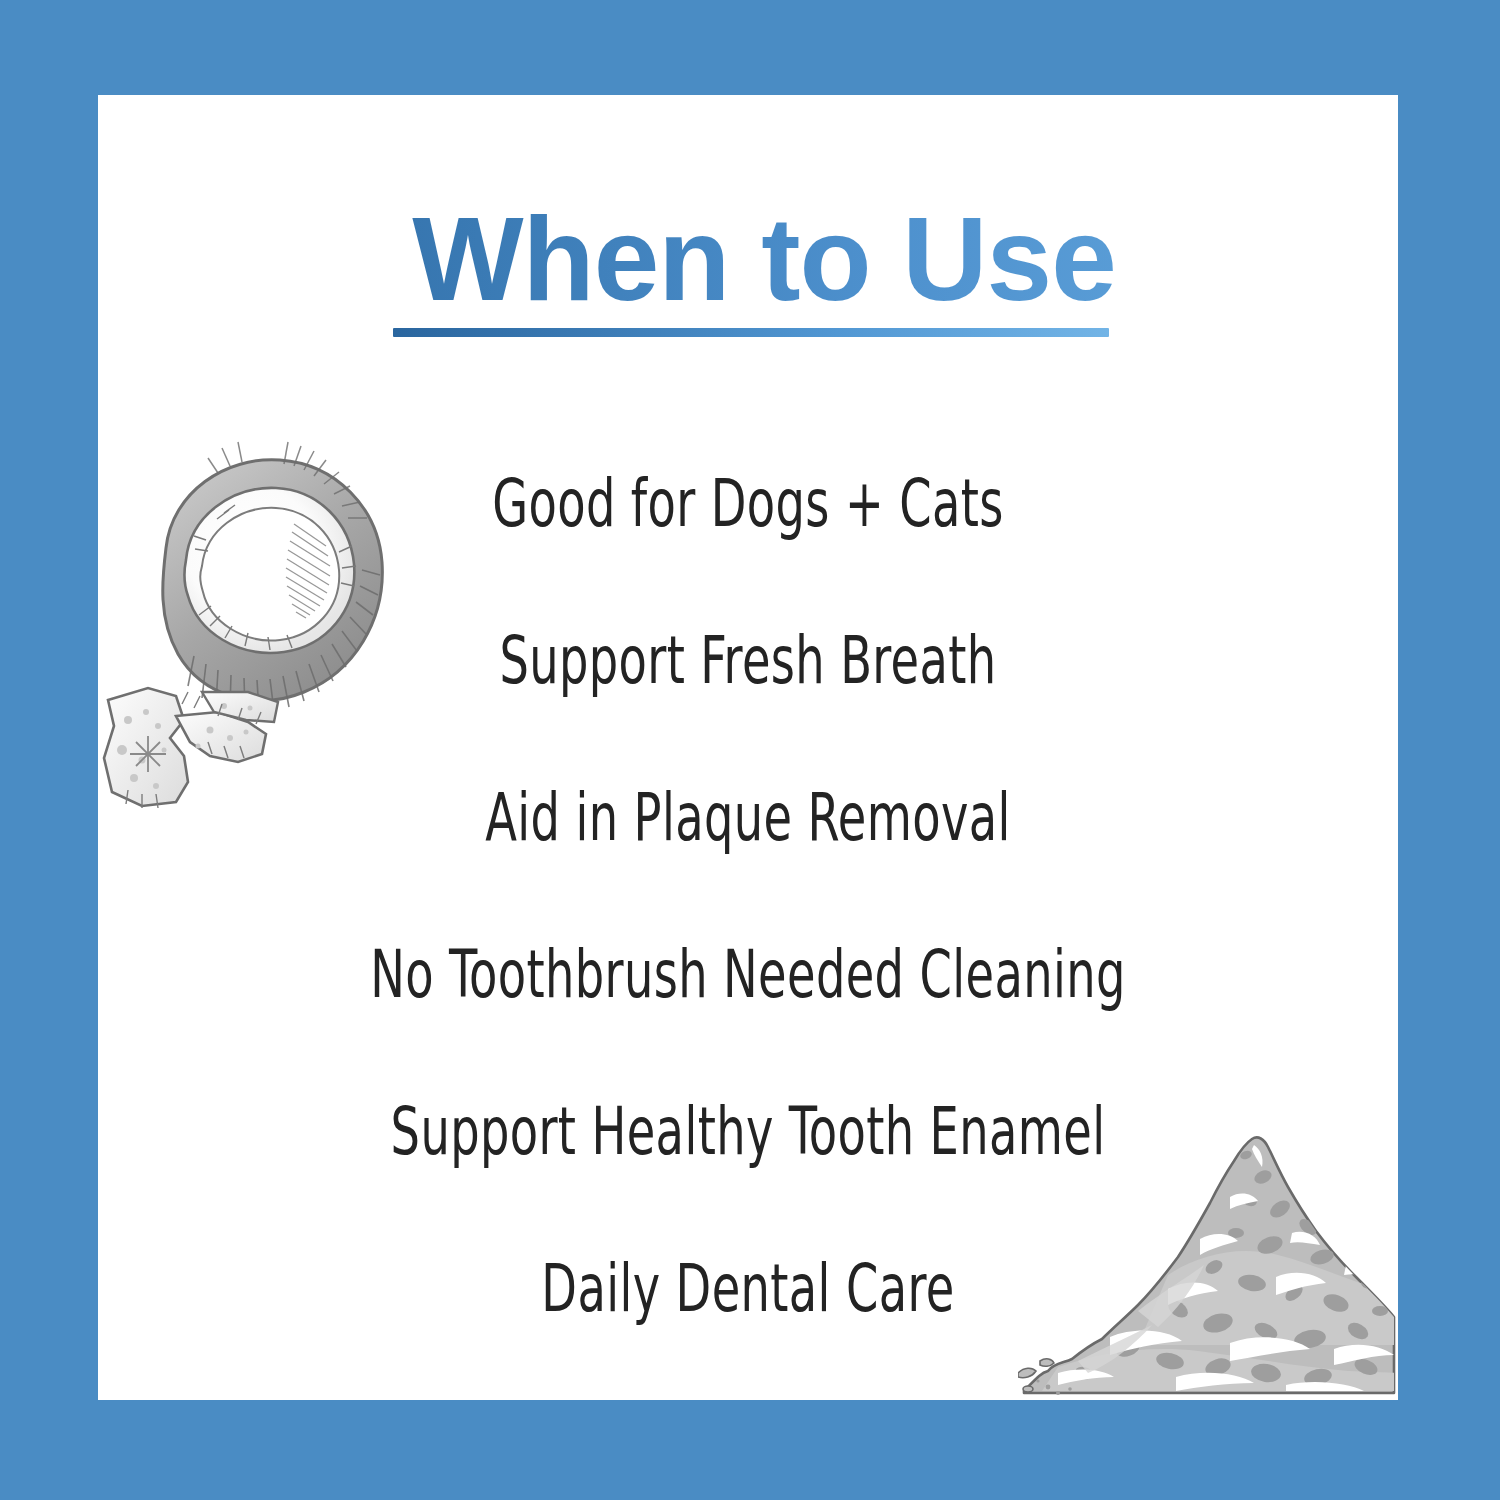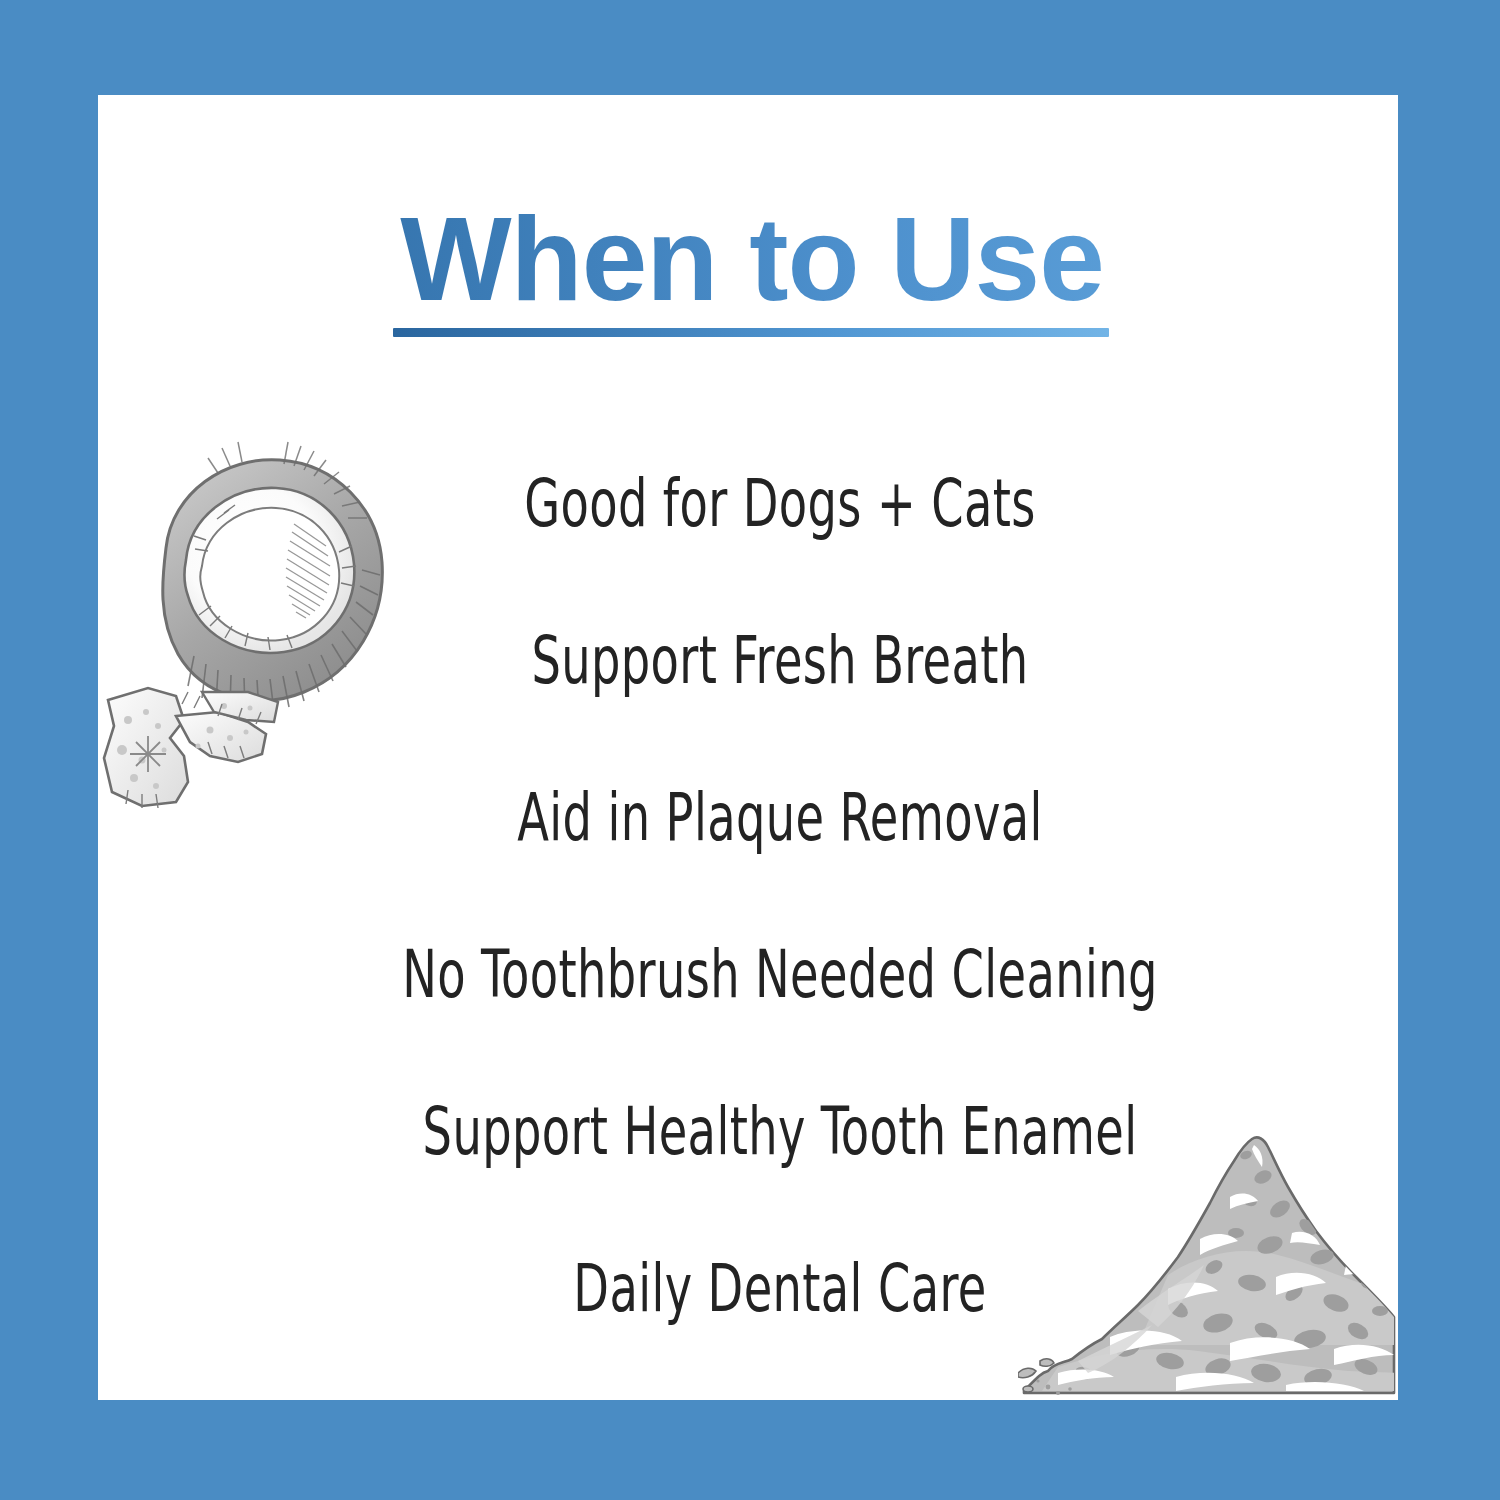--- a/index.html
+++ b/index.html
@@ -36,21 +36,21 @@
 
   
   #title-block {
     position: absolute;
     left: 0;
     top: 0;
     width: 1300px;
   }
   #page-title {
     position: absolute;
-    left: 4px;
+    left: 16px;
     top: 105px;
     width: 1300px;
     text-align: center;
     font-family: "Liberation Sans", sans-serif;
     font-weight: bold;
     font-size: 118px;
     line-height: 118px;
     letter-spacing: -1px;
     background-image: linear-gradient(90deg, #2a669f 0%, #3a7ab4 28%, #4d90cd 58%, #66aae0 100%);
     -webkit-background-clip: text;
@@ -68,21 +68,20 @@
     background-image: linear-gradient(90deg, #2a669f 0%, #3c7cb6 30%, #5197d3 62%, #72b4e6 100%);
     border-radius: 1px;
   }
 
   
   #benefits {
     position: absolute;
     left: 0;
     top: 330px;
     width: 1168px;
-    padding-left: 32px;
   }
   .benefit-line {
     position: relative;
     width: 1300px;
     height: 157px;
     text-align: center;
     color: #232323;
     font-family: "DejaVu Sans Condensed", "Liberation Sans Narrow", "Liberation Sans", sans-serif;
     font-weight: 300;
     font-size: 66px;

